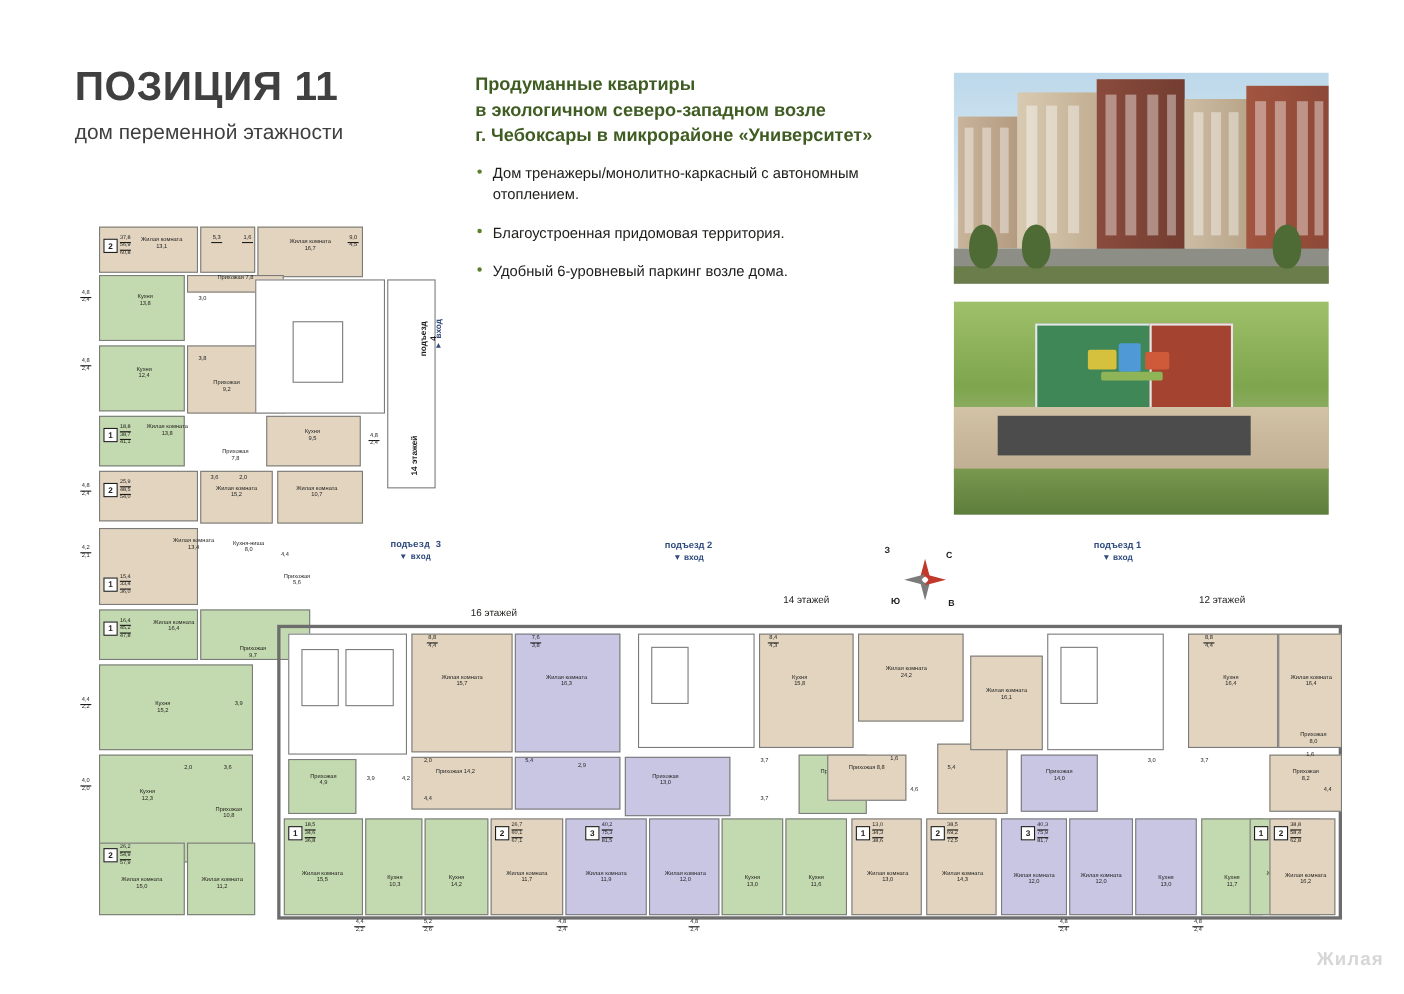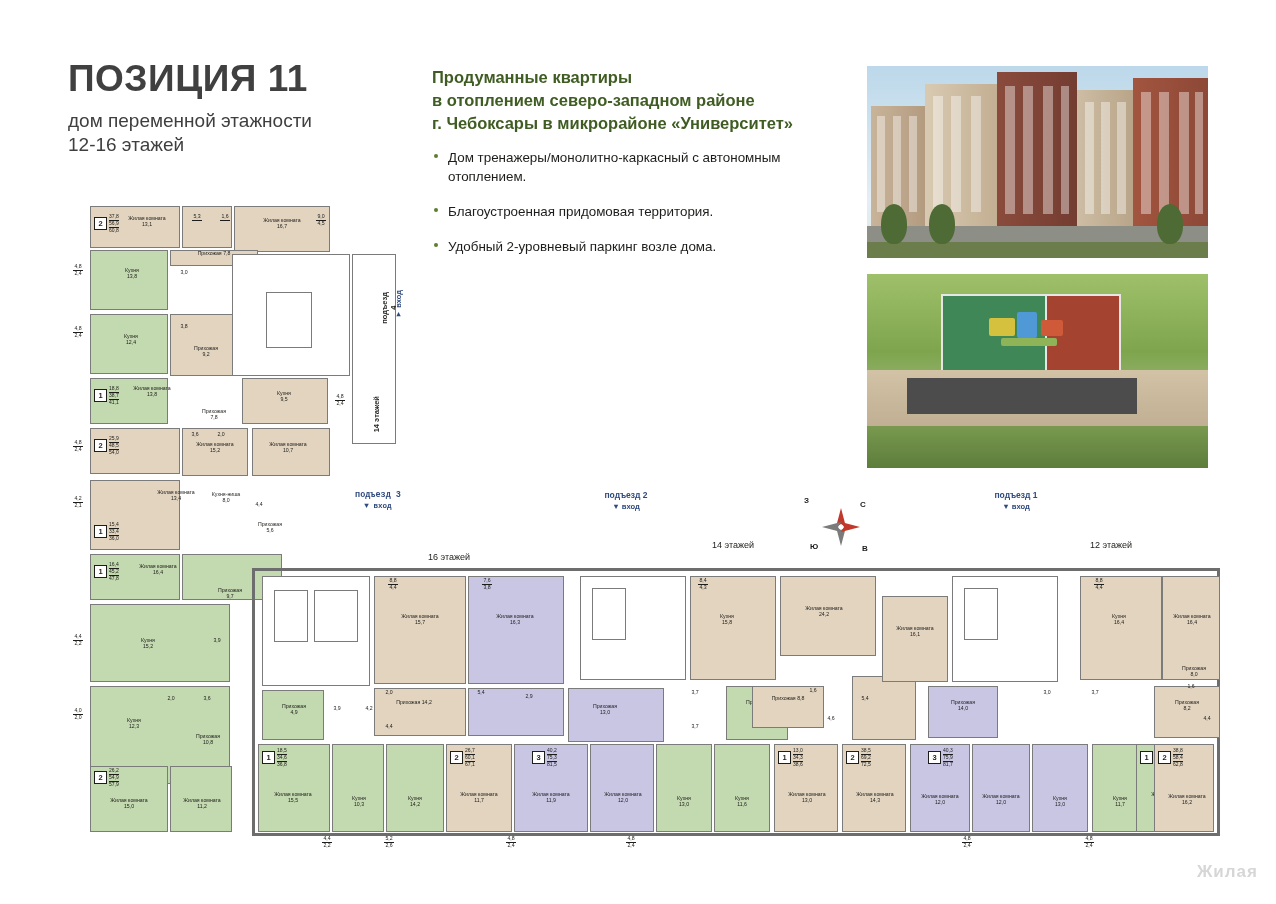--- a/index.html
+++ b/index.html
@@ -103,33 +103,32 @@
   }
 </style>
 </head>
 <body>
 
 <div class="page">
 
   <div class="title-block">
     <div class="title-main">ПОЗИЦИЯ 11</div>
     <div class="title-sub">дом переменной этажности</div>
-    <div class="title-sub">12-16 этажей</div>
   </div>
 
   <div class="features">
     <h2>
       <span>Продуманные квартиры</span><br>
-      <span>в отоплением северо-западном районе</span><br>
+      <span>в экологичном северо-западном возле</span><br>
       <span>г. Чебоксары в микрорайоне «Университет»</span>
     </h2>
     <ul>
       <li>Дом тренажеры/монолитно-каркасный с автономным отоплением.</li>
       <li>Благоустроенная придомовая территория.</li>
-      <li>Удобный 2-уровневый паркинг возле дома.</li>
+      <li>Удобный 6-уровневый паркинг возле дома.</li>
     </ul>
   </div>
 
   <div class="photo photo-1">
     <div class="ph1-sky"></div>
     <div class="b b1">
       <div class="b-win" style="left:6px;top:10px;width:8px;height:96px;"></div>
       <div class="b-win" style="left:22px;top:10px;width:8px;height:96px;"></div>
       <div class="b-win" style="left:38px;top:10px;width:8px;height:96px;"></div>
     </div>

